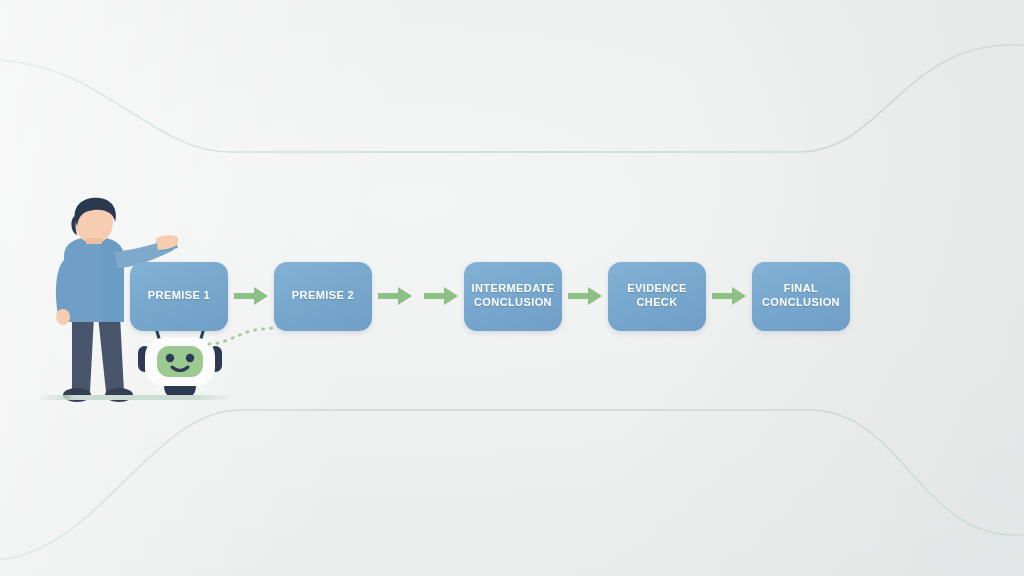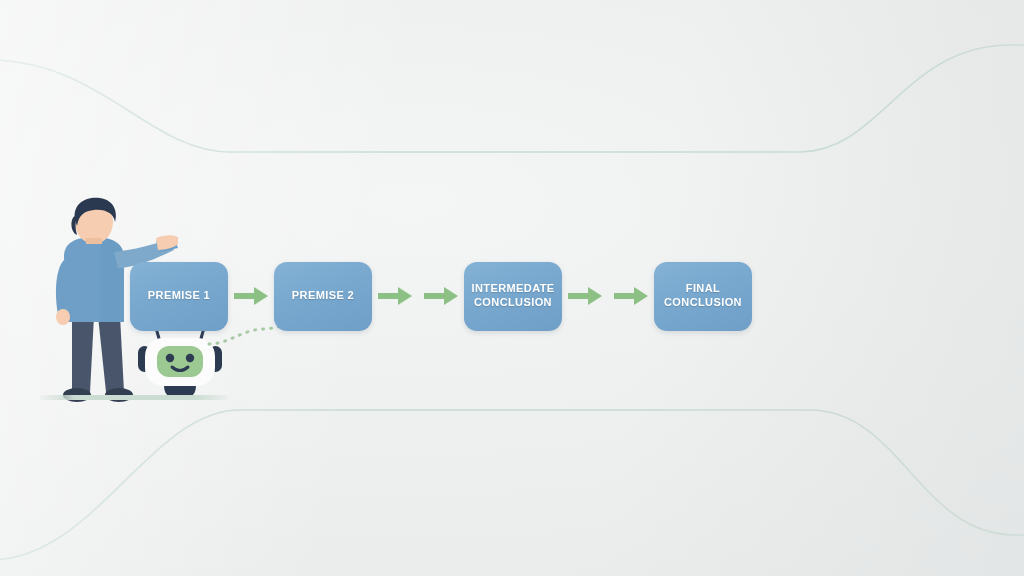--- a/index.html
+++ b/index.html
@@ -165,20 +165,23 @@
     <div class="node">
       <span>INTERMEDATE<br>CONCLUSION</span>
     </div>
 
     <div class="arrow">
       <svg viewBox="0 0 34 22" width="34" height="22" aria-hidden="true">
         <path d="M0 8 L20 8 L20 2 L34 11 L20 20 L20 14 L0 14 Z" fill="#8cc084"></path>
       </svg>
     </div>
 
+    <div class="node">
+      <span>EVIDENCE<br>CHECK</span>
+    </div>
 
     <div class="arrow">
       <svg viewBox="0 0 34 22" width="34" height="22" aria-hidden="true">
         <path d="M0 8 L20 8 L20 2 L34 11 L20 20 L20 14 L0 14 Z" fill="#8cc084"></path>
       </svg>
     </div>
 
     <div class="node">
       <span>FINAL<br>CONCLUSION</span>
     </div>

